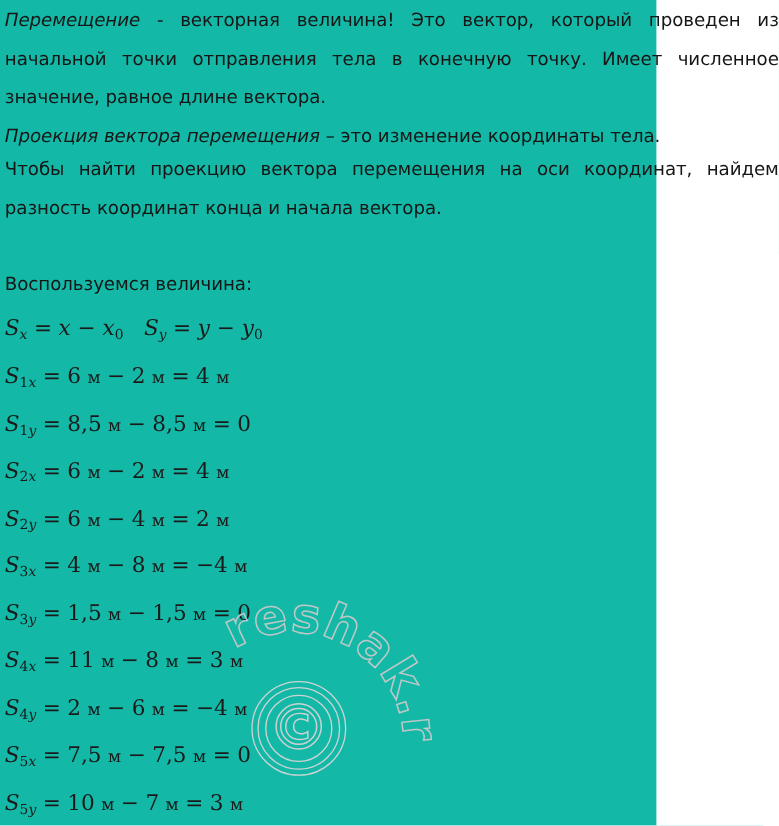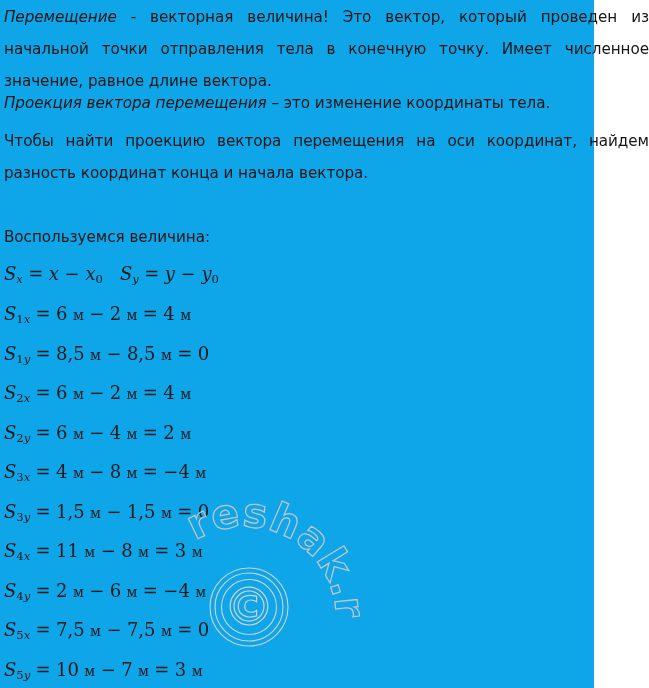--- a/index.html
+++ b/index.html
@@ -18,22 +18,21 @@
     -webkit-font-smoothing: antialiased;
   }
 
   
   .sheet {
     position: absolute;
     left: 0;
     top: 0;
     width: 547px;
     height: 688px;
-    background: #0ea5e9;
-    padding-left: 47px;
+    background: #14b8a6;
   }
 
   .content {
     position: absolute;
     left: 2px;
     top: 0px;
     width: 645px;
   }
 
   
@@ -51,21 +50,21 @@
 
   .ital {
     font-style: italic;
     font-weight: 400;
   }
 
   
   .blk { position: absolute; left: 2px; width: 645px; }
 
   #p-definition   { top: 1px;   }
-  #p-projection   { top: 87px;  }
+  #p-projection   { top: 97px;  }
   #p-howto        { top: 125px; }
   #p-useformulas  { top: 221px; }
 
   
   .formula {
     position: absolute;
     left: 2px;
     font-family: "DejaVu Serif", "Liberation Serif", serif;
     font-size: 18px;
     color: #1a1a1a;

